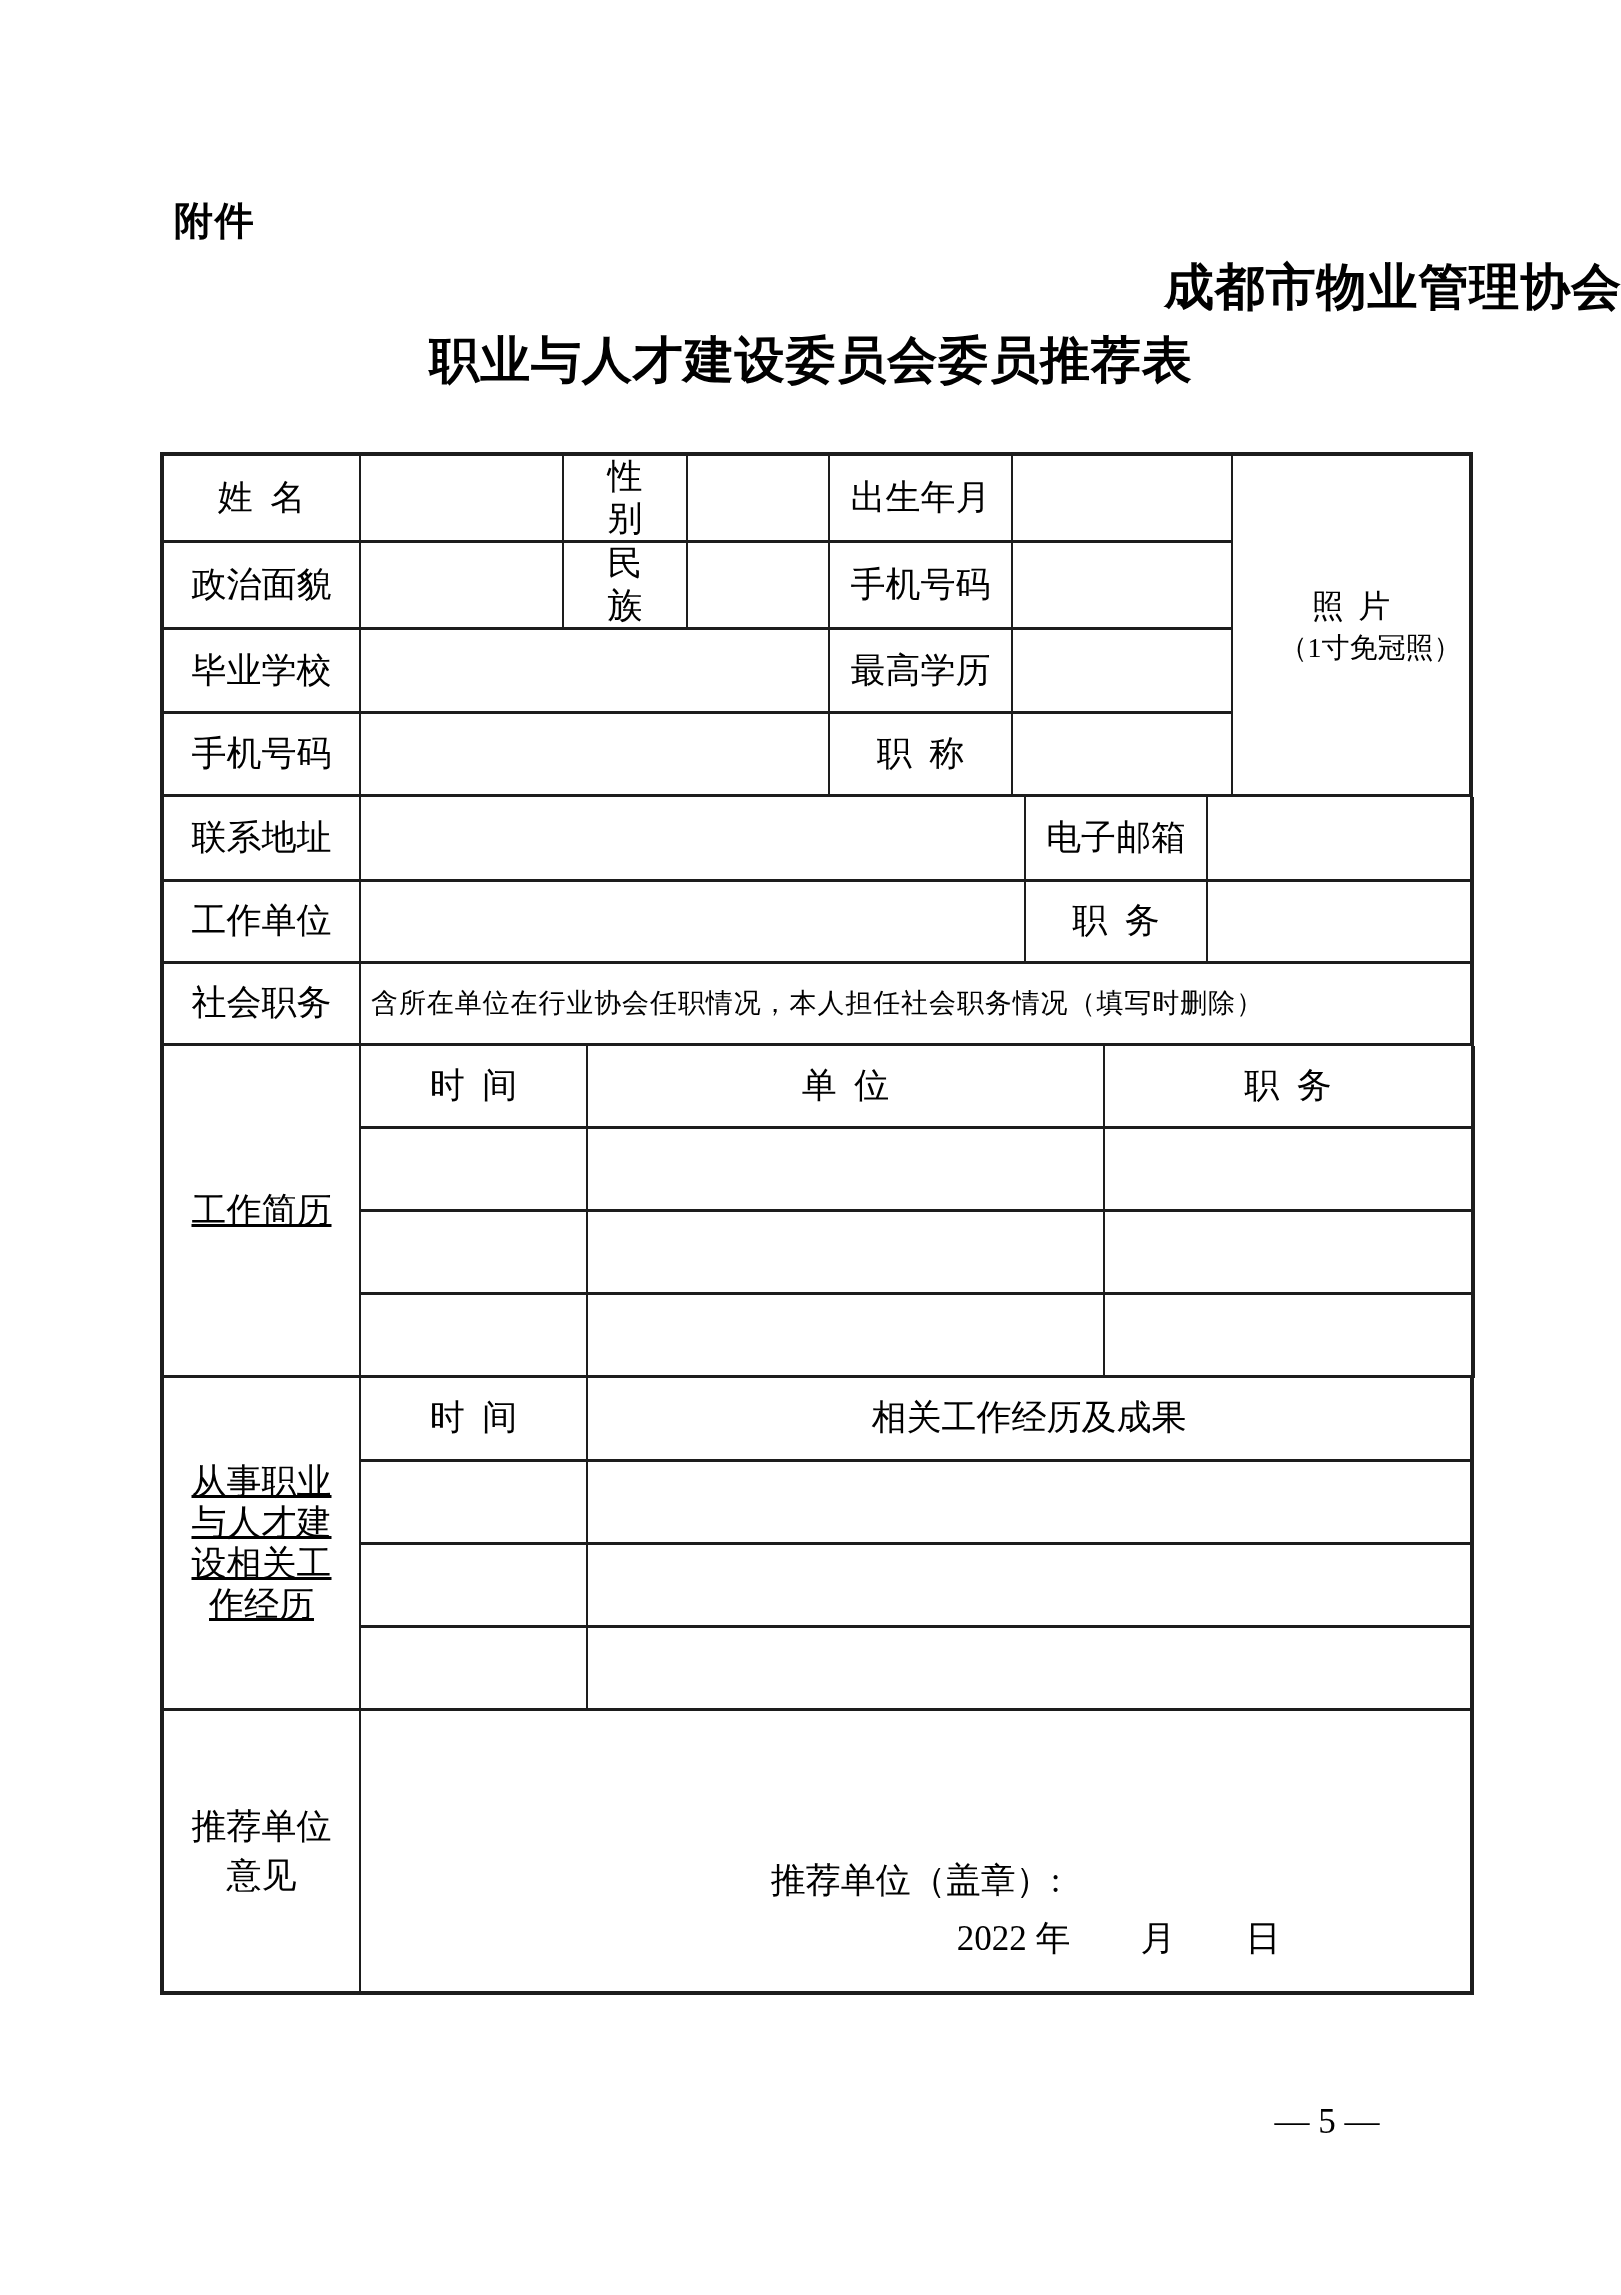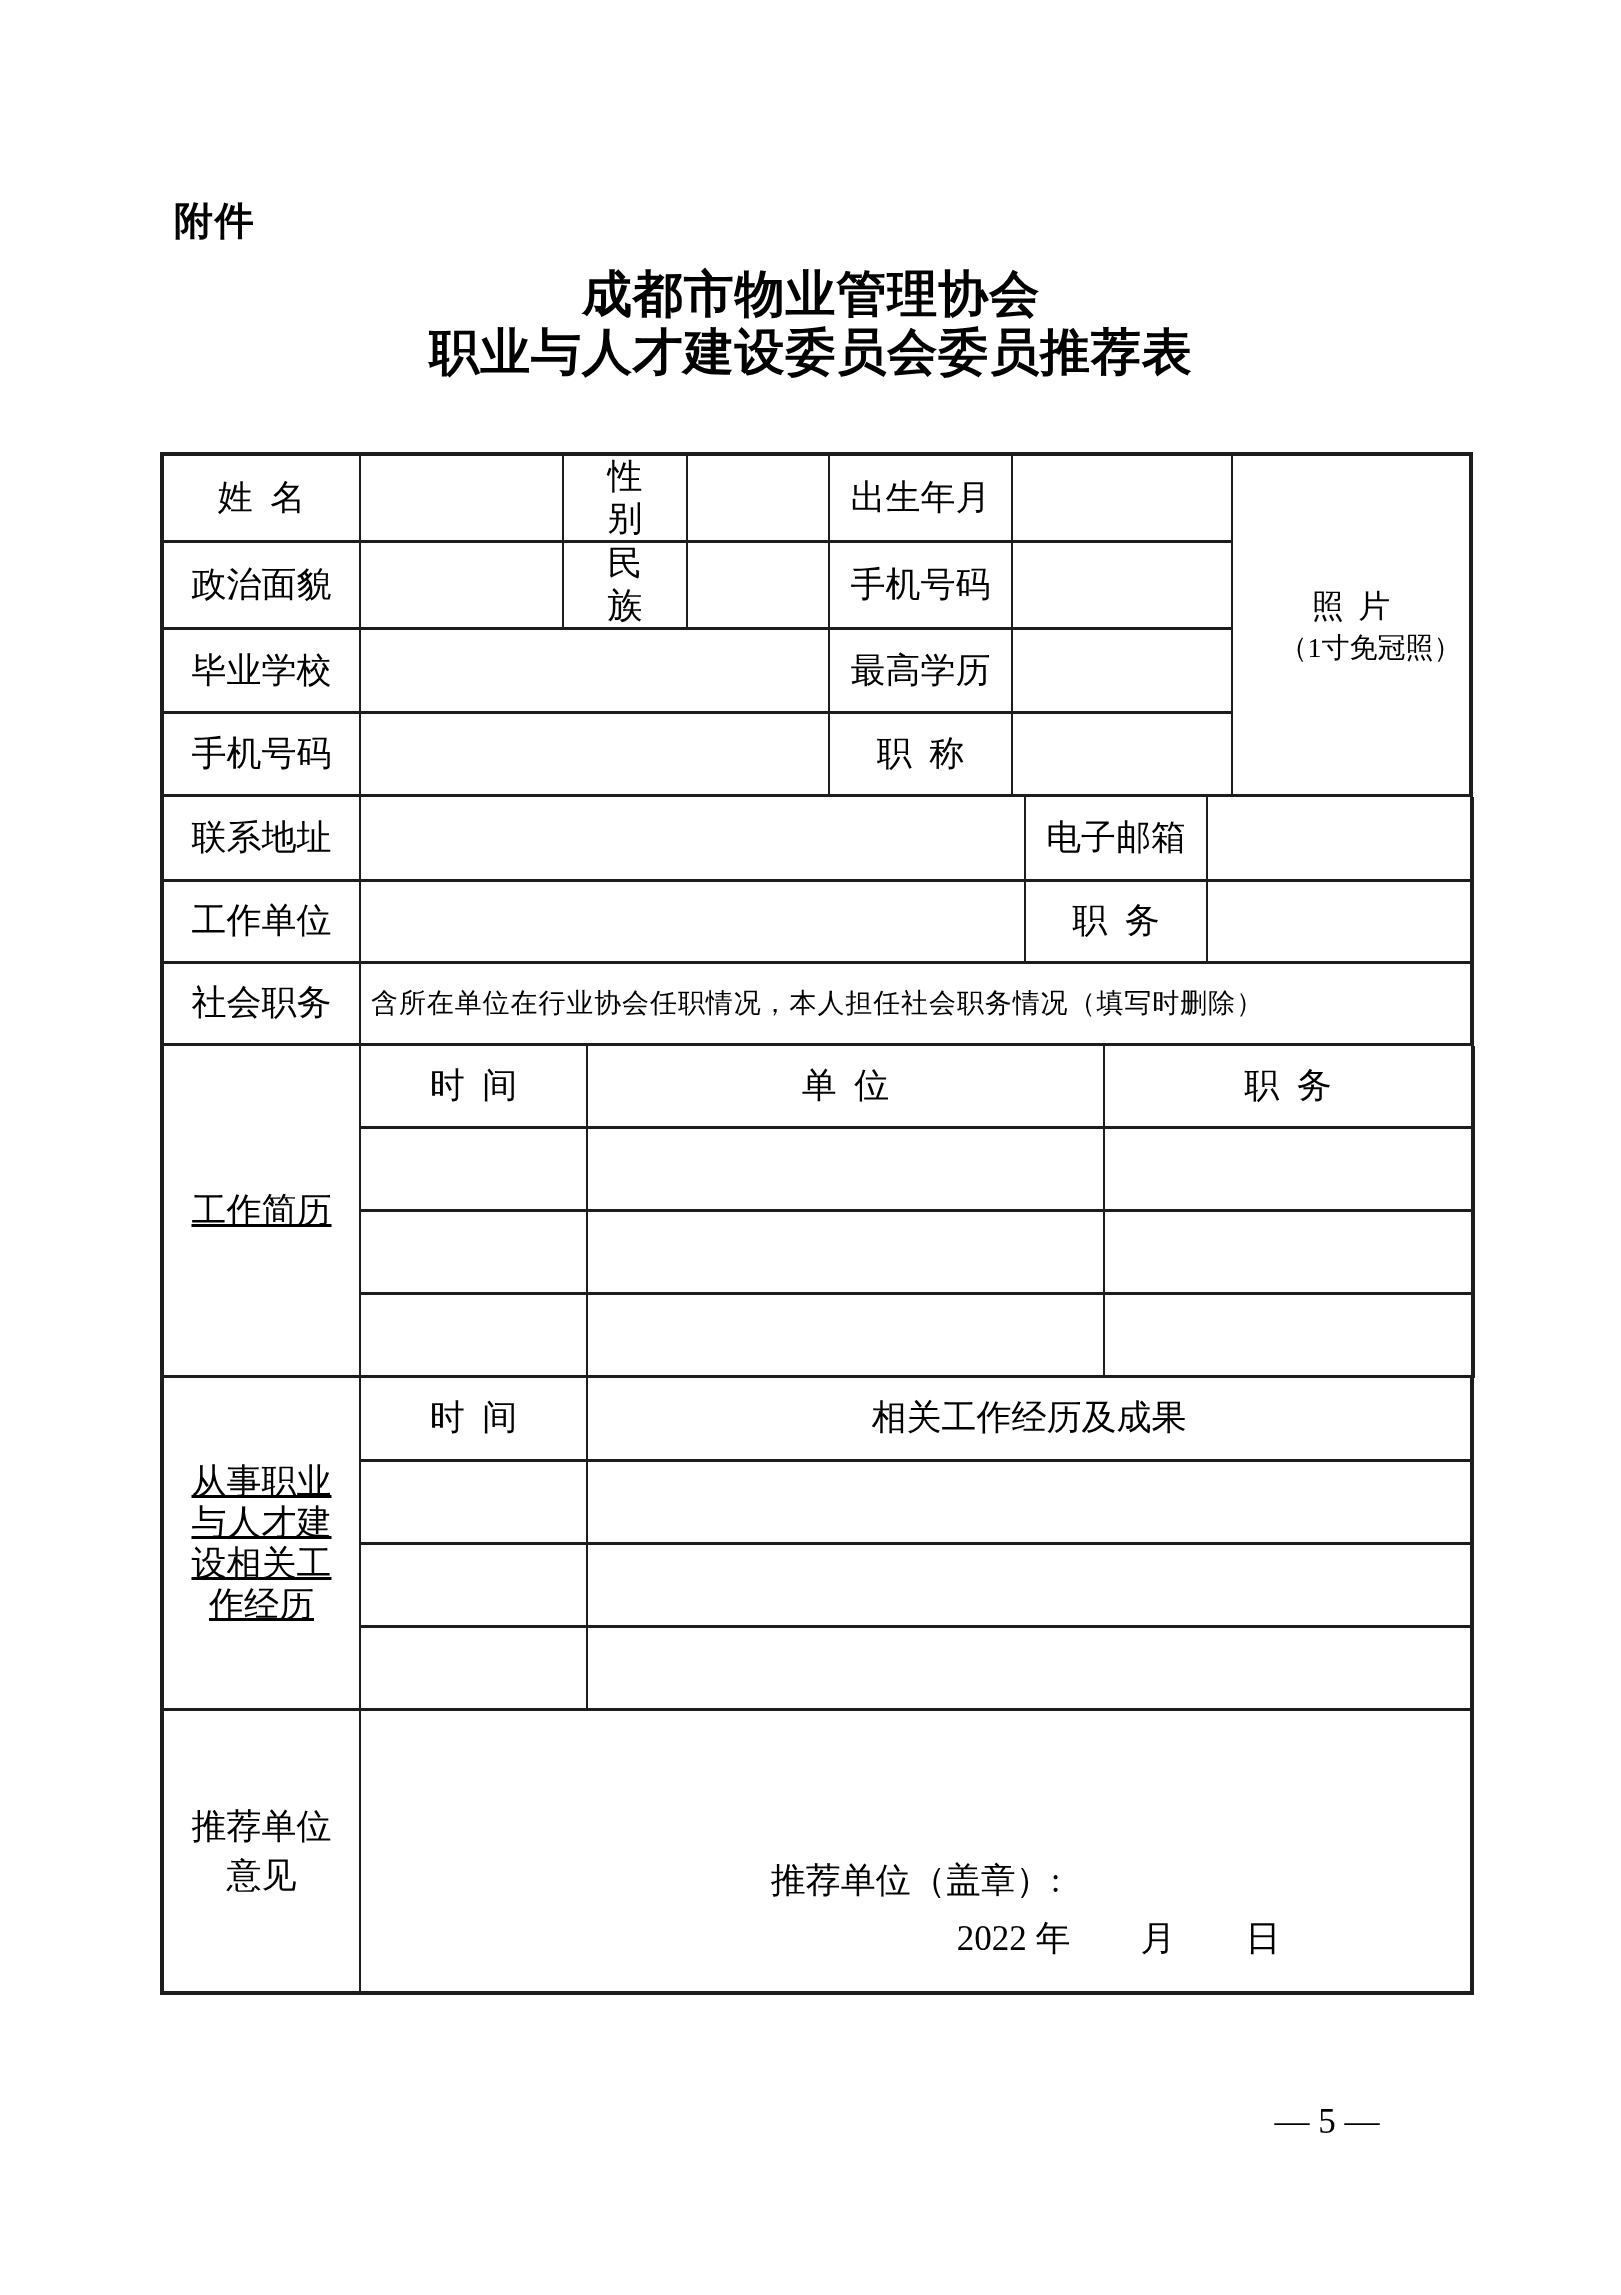--- a/index.html
+++ b/index.html
@@ -28,22 +28,22 @@
   }
   .title-line {
     position: absolute;
     left: 0;
     width: 1622px;
     text-align: center;
     font-size: 50px;
     line-height: 55px;
     letter-spacing: 0.9px;
   }
-  .title-1 { top: 267px; }
-  .title-2 { top: 325px; }
+  .title-1 { top: 260px; text-align: right; }
+  .title-2 { top: 333px; }
 
   .form-wrap {
     position: absolute;
     left: 160px;
     top: 452px;
     width: 1310px;
   }
   table.sec {
     border-collapse: collapse;
     table-layout: fixed;

